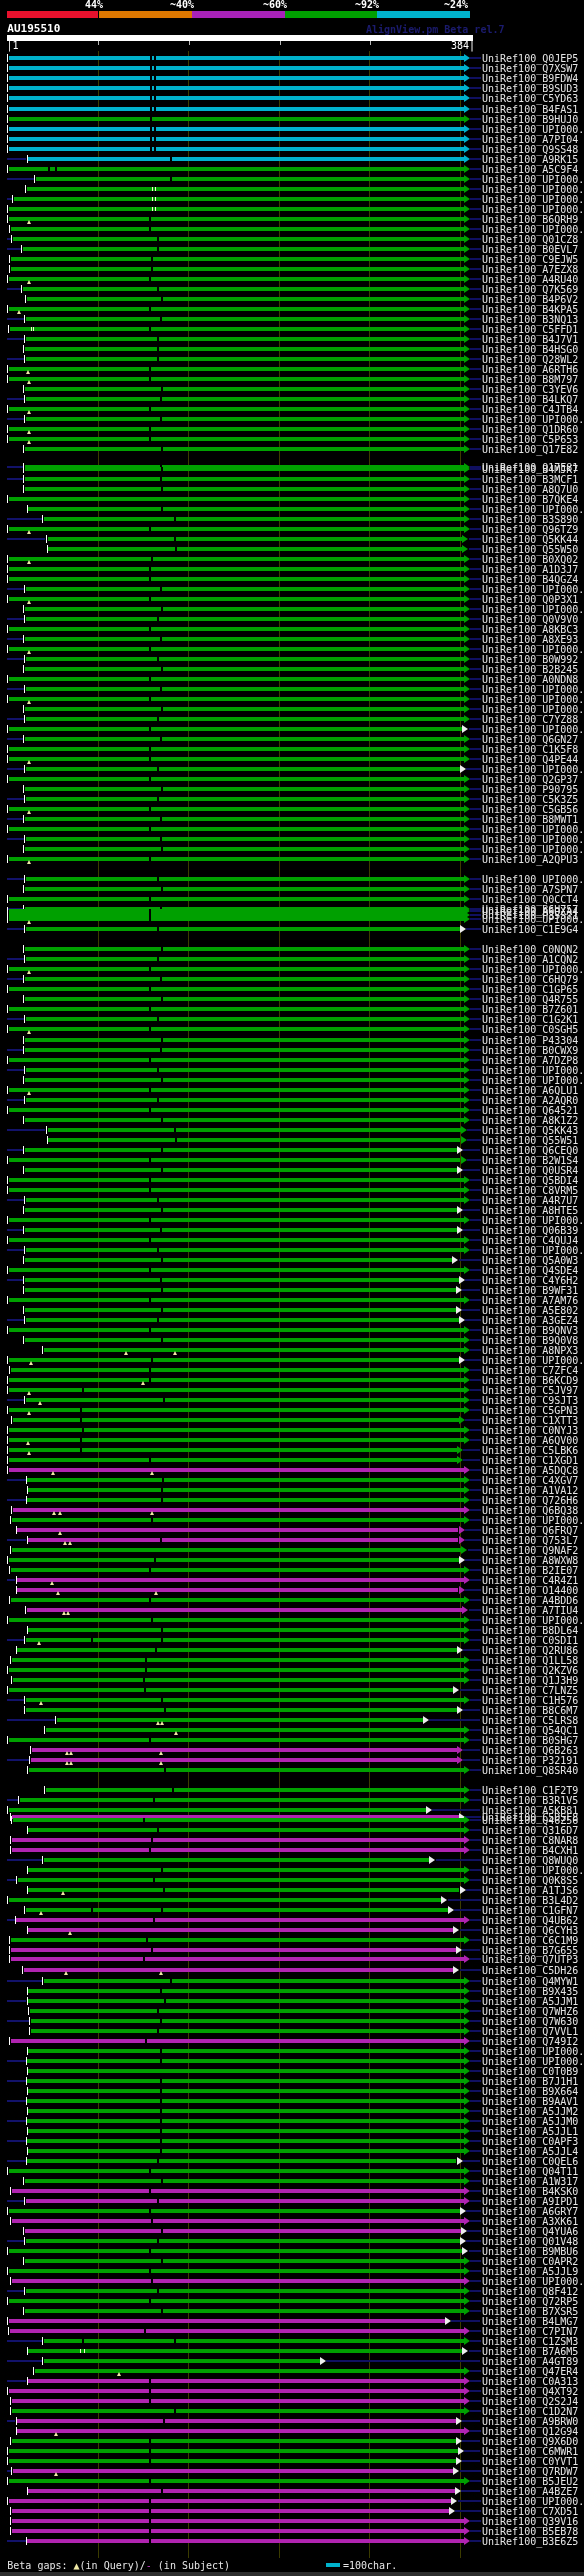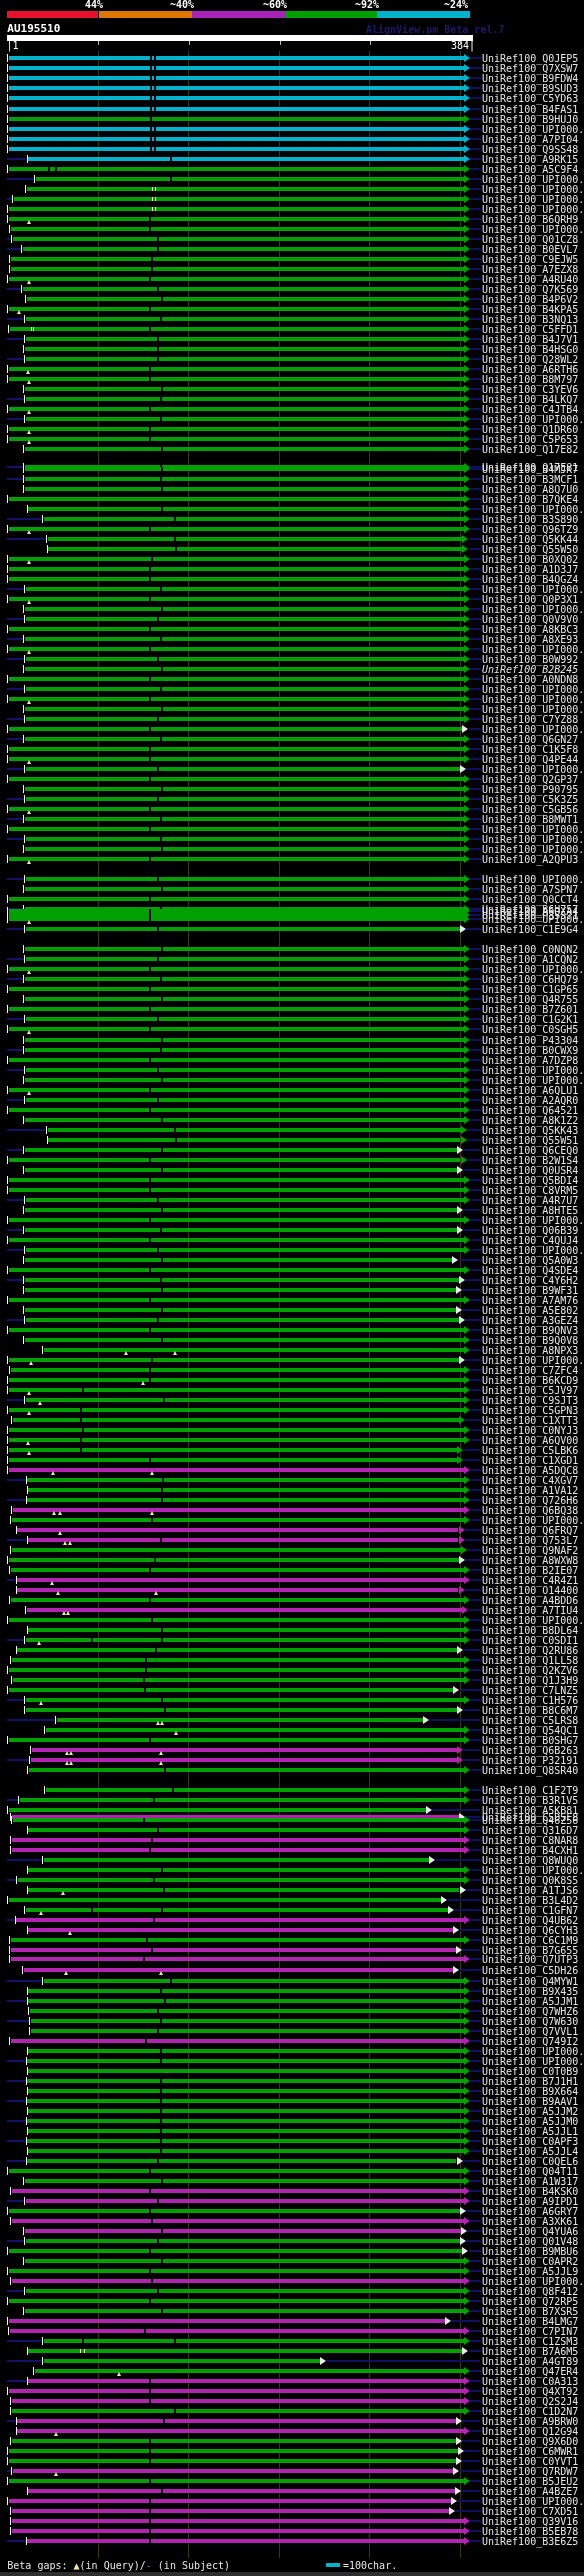--- a/index.html
+++ b/index.html
@@ -600,21 +600,21 @@
       </div>
       <div class="row" style="top: 654px;">
         <span class="lead" style="left:7.3px;width:16.4px;background:#12126a;"></span>
         <span class="stick" style="left:24px;"></span>
         <span class="bar" style="left:25.6px;width:439px;background:#00a000;"></span>
         <span class="gaptick" style="left:157px;"></span>
         <span class="arrow" style="left:464px;border-left:6.4px solid #00a000;"></span>
         <span class="conn" style="left:470px;width:11px;"></span>
         <span class="rlabel">UniRef100_B0W992</span>
       </div>
-      <div class="row" style="top: 664px; font-style: italic;">
+      <div class="row" style="top: 664px;">
         <span class="stick" style="left:23px;"></span>
         <span class="bar" style="left:25px;width:440px;background:#00a000;"></span>
         <span class="gaptick" style="left:161px;"></span>
         <span class="arrow" style="left:464px;border-left:6.4px solid #00a000;"></span>
         <span class="conn" style="left:470px;width:11px;"></span>
         <span class="rlabel">UniRef100_B2B245</span>
       </div>
       <div class="row" style="top: 674px;">
         <span class="stick" style="left:7.3px;"></span>
         <span class="bar" style="left:9.1px;width:455px;background:#00a000;"></span>

